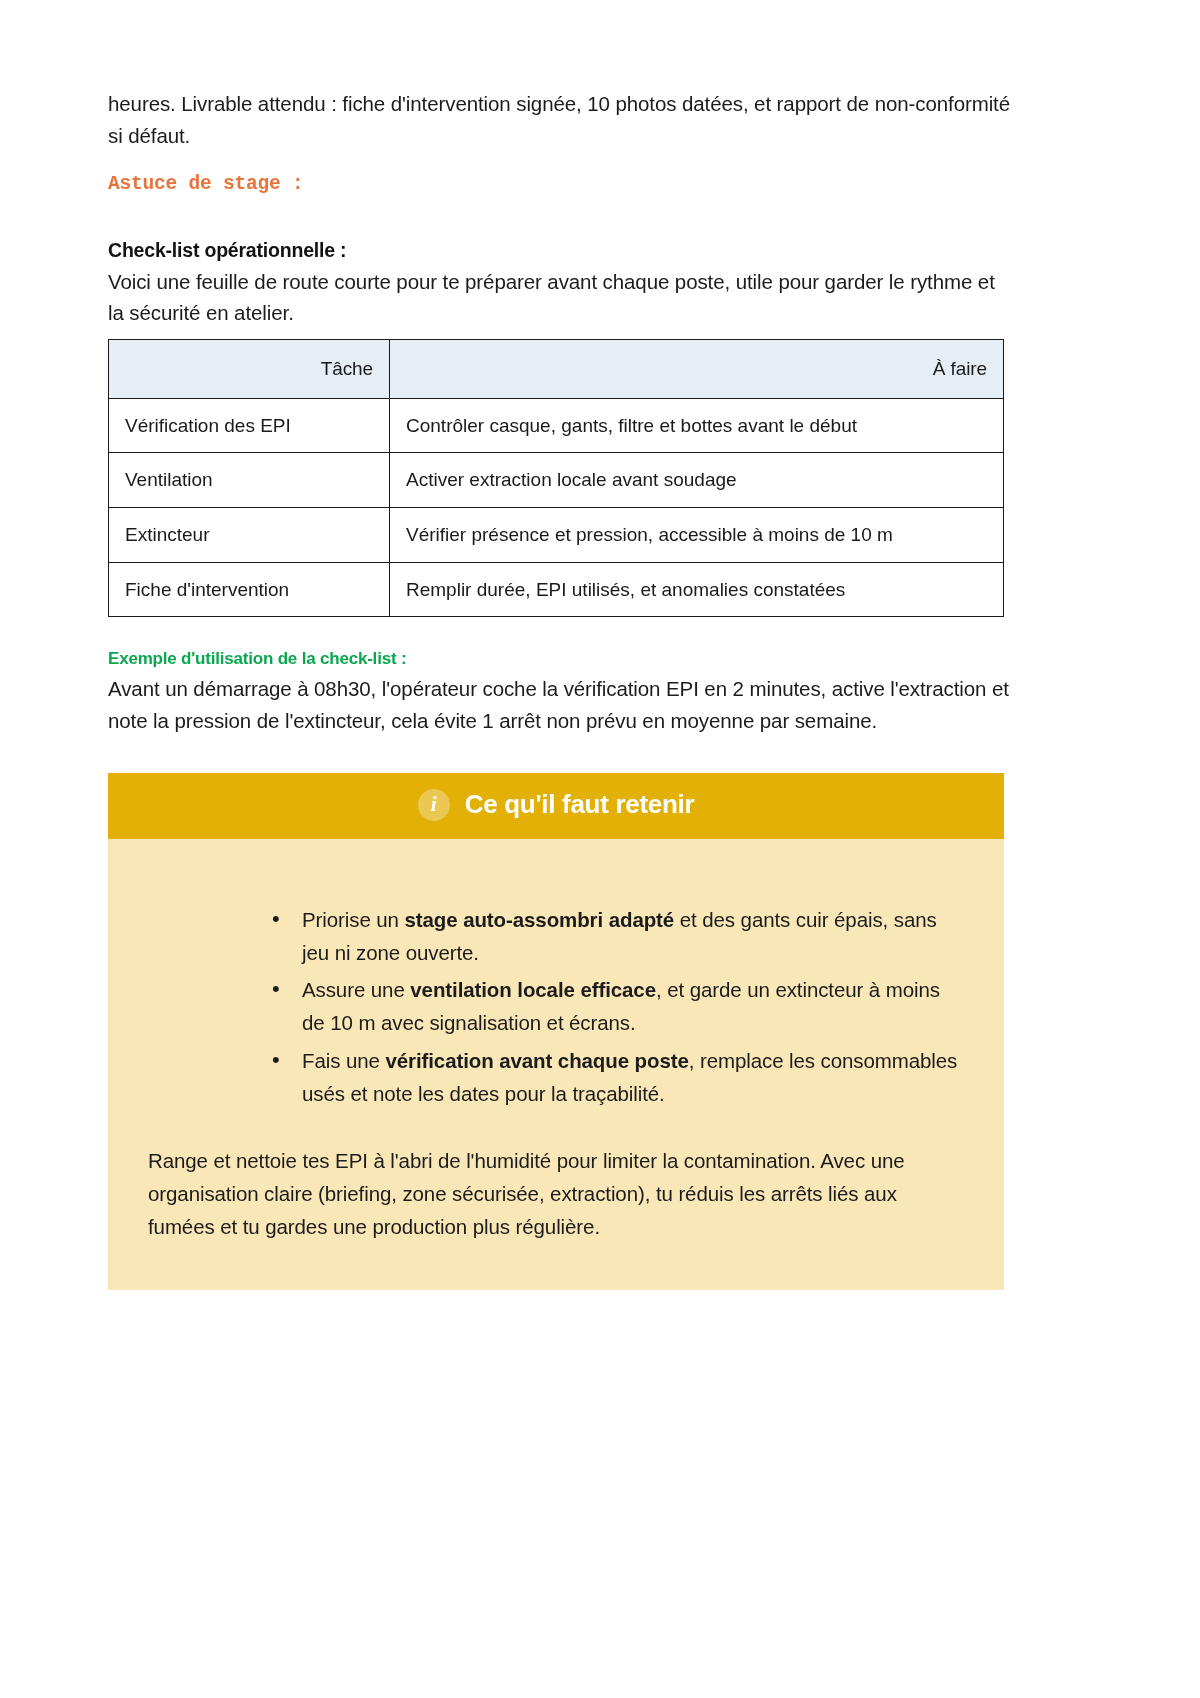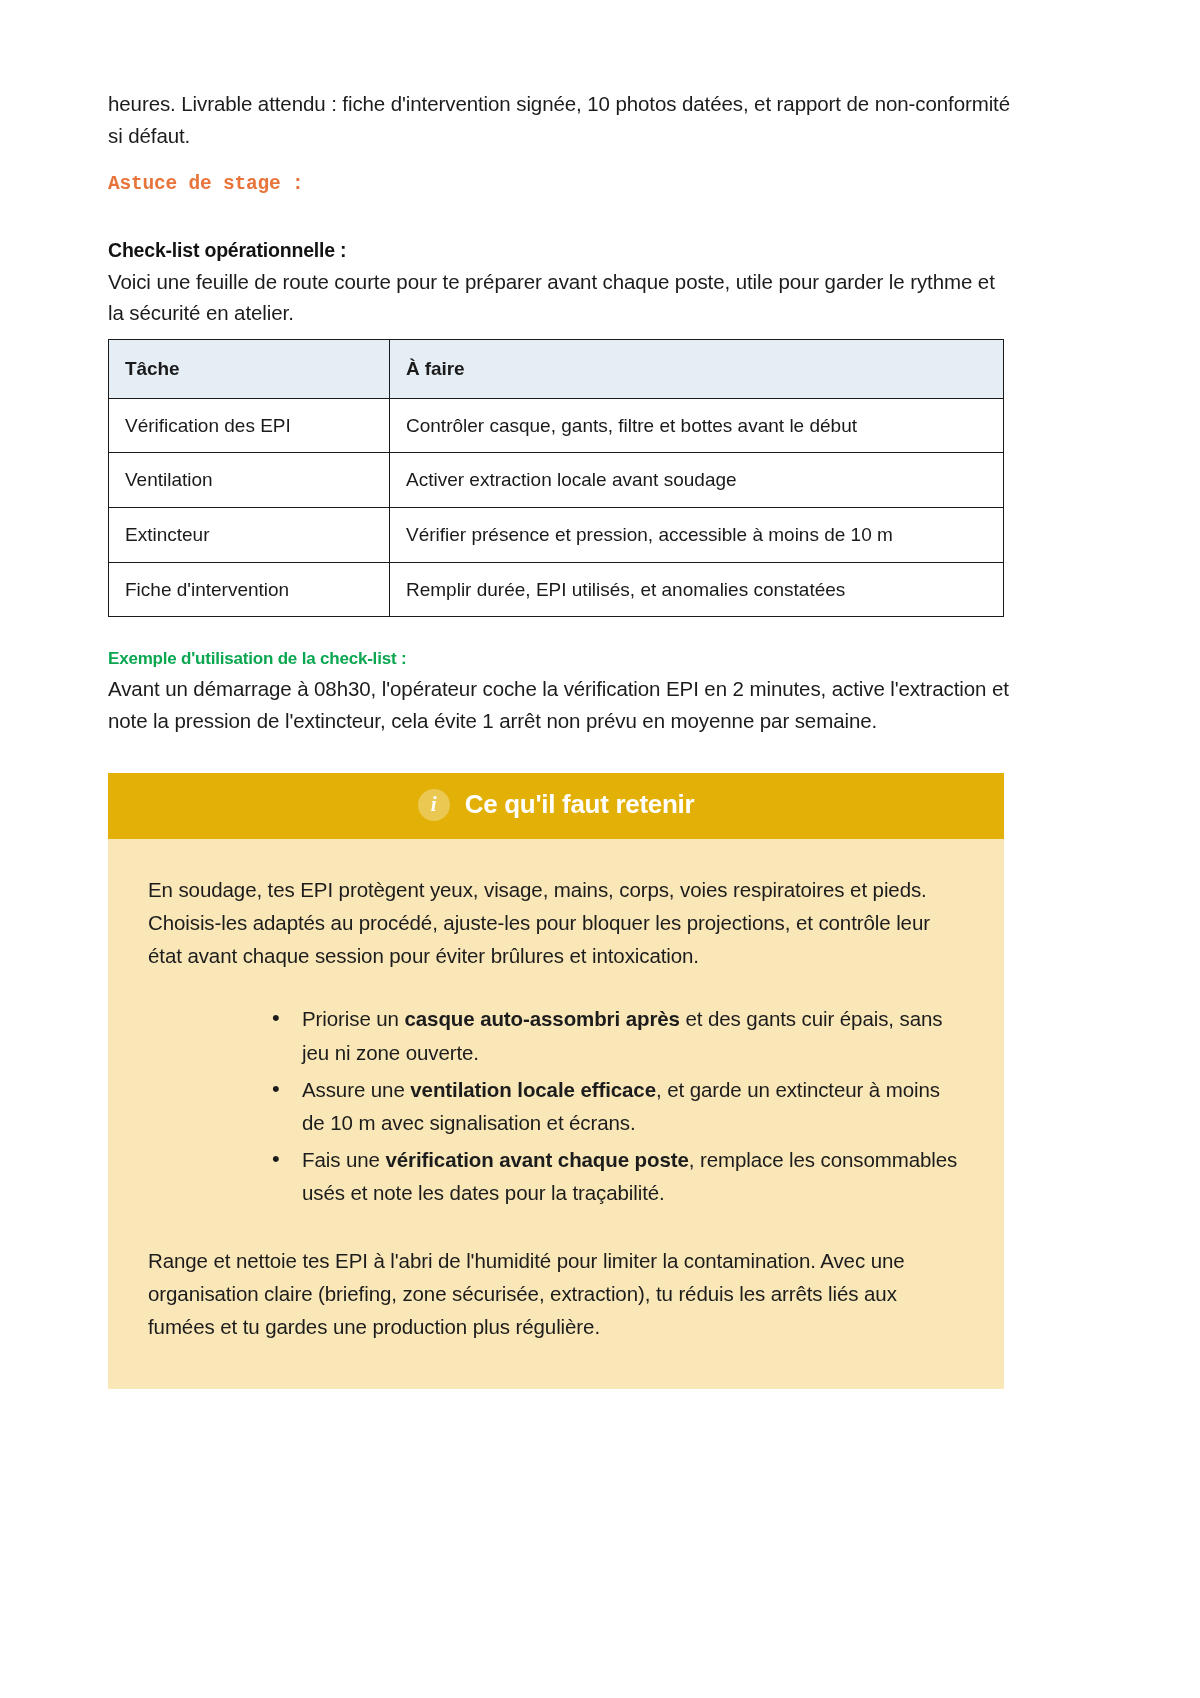--- a/index.html
+++ b/index.html
@@ -75,22 +75,22 @@
   .checklist-table td {
     border: 1.6px solid #1a1a1a;
     padding: 14px 16px;
     font-size: 19px;
     line-height: 1.35;
     vertical-align: middle;
     color: #1a1a1a;
   }
   .checklist-table th {
     background: #e6eef5;
-    font-weight: bold;
-    text-align: left;
+    font-weight: normal;
+    text-align: right;
     padding-top: 16px;
     padding-bottom: 16px;
     letter-spacing: -0.1px;
   }
   .checklist-table td {
     background: #ffffff;
     text-align: left;
     height: 22px;
   }
   .col-task { width: 248px; }
@@ -209,23 +209,22 @@
 
   <h3 class="heading-green">Exemple d'utilisation de la check-list :</h3>
   <p class="body-text">Avant un démarrage à 08h30, l'opérateur coche la vérification EPI en 2 minutes, active l'extraction et note la pression de l'extincteur, cela évite 1 arrêt non prévu en moyenne par semaine.</p>
 
   <div class="callout">
     <div class="callout-header">
       <span class="info-icon">i</span>
       <span class="callout-title">Ce qu'il faut retenir</span>
     </div>
     <div class="callout-body">
-      <p>En soudage, tes EPI protègent yeux, visage, mains, corps, voies respiratoires et pieds. Choisis-les adaptés au procédé, ajuste-les pour bloquer les projections, et contrôle leur état avant chaque session pour éviter brûlures et intoxication.</p>
       <ul class="callout-list">
-        <li><span>Priorise un </span><strong>casque auto-assombri après</strong><span> et des gants cuir épais, sans jeu ni zone ouverte.</span></li>
+        <li><span>Priorise un </span><strong>stage auto-assombri adapté</strong><span> et des gants cuir épais, sans jeu ni zone ouverte.</span></li>
         <li><span>Assure une </span><strong>ventilation locale efficace</strong><span>, et garde un extincteur à moins de 10 m avec signalisation et écrans.</span></li>
         <li><span>Fais une </span><strong>vérification avant chaque poste</strong><span>, remplace les consommables usés et note les dates pour la traçabilité.</span></li>
       </ul>
       <p>Range et nettoie tes EPI à l'abri de l'humidité pour limiter la contamination. Avec une organisation claire (briefing, zone sécurisée, extraction), tu réduis les arrêts liés aux fumées et tu gardes une production plus régulière.</p>
     </div>
   </div>
 
 </div>
 
 </body></html>

